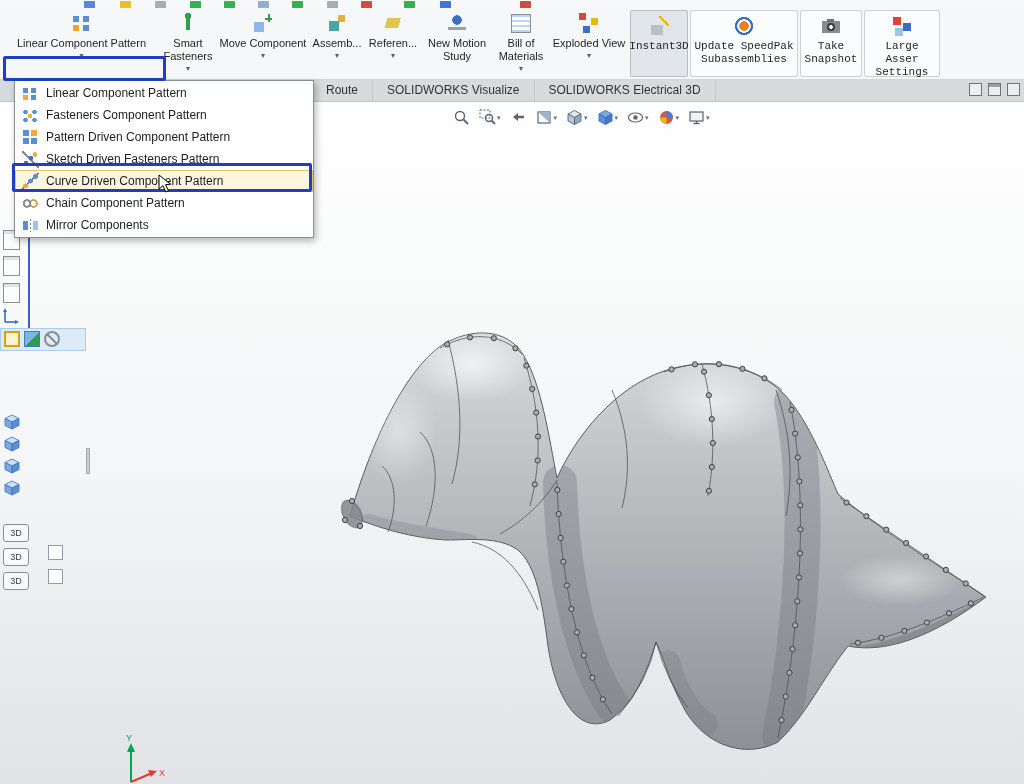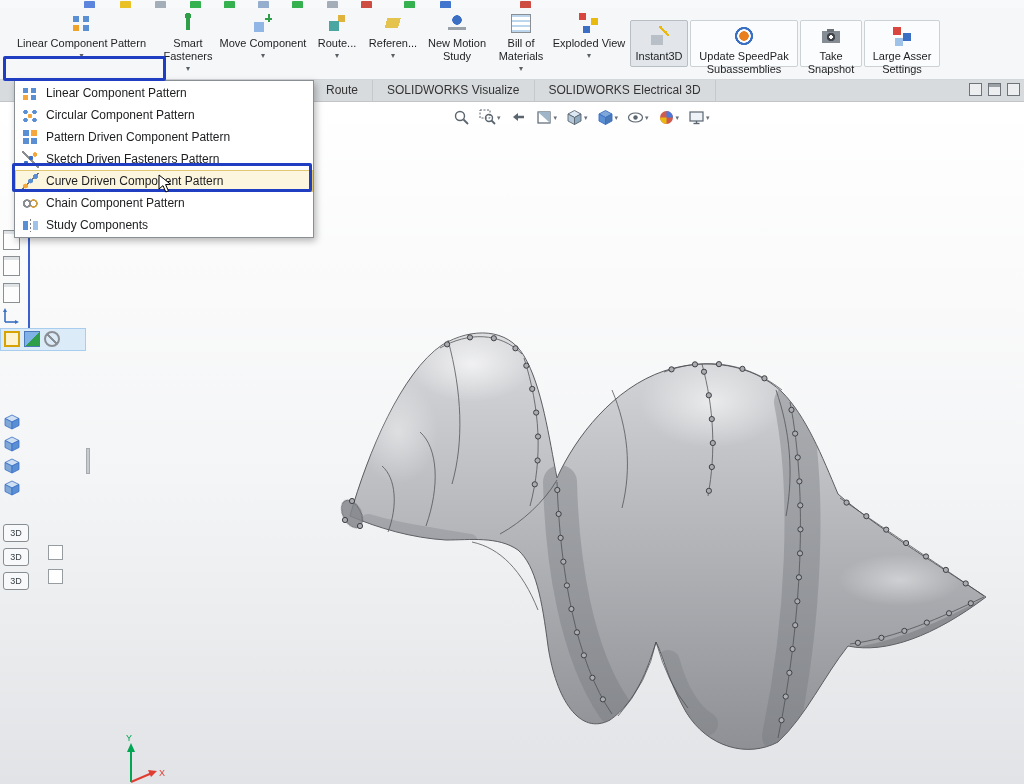--- a/index.html
+++ b/index.html
@@ -10,21 +10,21 @@
   .topstrip{position:absolute;top:0;left:0;width:1024px;height:8px;background:#f8f9fa;border-bottom:1px solid #e6e8ea;overflow:hidden;}
   .sliver{position:absolute;top:1px;width:11px;height:7px;border-radius:1px 1px 0 0;opacity:.9;}
 
   
   .cmdbar{position:absolute;top:8px;left:0;width:1024px;height:72px;background:#f6f7f8;border-bottom:1px solid #d4d7da;display:flex;align-items:stretch;padding-left:4px;box-sizing:border-box;overflow:hidden;}
   .cbtn{display:flex;flex-direction:column;align-items:center;justify-content:flex-start;padding:3px 2px 0;font-size:11px;color:#1e1f21;text-align:center;line-height:1.18;box-sizing:border-box;flex:none;}
   .cbtn .bicon{width:22px;height:22px;margin:1px 0 3px;background-repeat:no-repeat;flex:none;}
   .cbtn .blabel{display:block;}
   .cbtn .barrow{font-size:8px;color:#5a5f64;margin-top:1px;}
   .nowrap{white-space:nowrap;}
-  .boxed{border:1px solid #ccd1d5;background:#fbfcfd;margin:12px 1px;border-radius:2px;}
+  .boxed{border:1px solid #ccd1d5;background:#fbfcfd;margin:2px 1px;border-radius:2px;font-family:Liberation Mono, monospace;}
   .activebtn{background:#e2e6ea;border:1px solid #b7bec4;}
   .c0{width:155px}.c1{width:58px}.c2{width:92px}.c3{width:84px}.c4{width:56px}.c5{width:56px}.c6{width:72px}.c7{width:56px}.c8{width:80px}.c9{width:58px}.c10{width:108px}.c11{width:62px}.c12{width:76px}
 
   
   .i-linpat{background:linear-gradient(#f0a32b,#f0a32b) 2px 13px/6px 6px no-repeat,linear-gradient(#5b8fd4,#5b8fd4) 12px 13px/6px 6px no-repeat,linear-gradient(#5b8fd4,#5b8fd4) 2px 4px/6px 6px no-repeat,linear-gradient(#5b8fd4,#5b8fd4) 12px 4px/6px 6px no-repeat;}
   .i-fast{background:radial-gradient(circle at 11px 4px,#2f9e49 3px,transparent 3.5px),linear-gradient(#2f9e49,#2f9e49) 9px 6px/4px 12px no-repeat;}
   .i-move{background:linear-gradient(#8fb6e4,#8fb6e4) 2px 10px/10px 10px no-repeat,linear-gradient(#2f9e49,#2f9e49) 13px 6px/7px 2px no-repeat,linear-gradient(#2f9e49,#2f9e49) 16px 2px/2px 8px no-repeat;}
   .i-hidden{background:radial-gradient(circle at 6px 13px,transparent 3.2px,#3a6fc4 3.3px 4.4px,transparent 4.9px),radial-gradient(circle at 16px 13px,transparent 3.2px,#3a6fc4 3.3px 4.4px,transparent 4.9px),linear-gradient(#3a6fc4,#3a6fc4) 9.5px 12px/3px 2px no-repeat;}
   .i-assemb{background:linear-gradient(#49a6a0,#49a6a0) 3px 9px/10px 10px no-repeat,linear-gradient(#e0b23e,#e0b23e) 12px 3px/7px 7px no-repeat;}
   .i-ref{background:linear-gradient(105deg,transparent 22%,#e4c34f 22% 76%,transparent 76%) 0 6px/22px 10px no-repeat;}
@@ -119,21 +119,21 @@
       <span class="blabel">Smart Fasteners</span>
       <span class="barrow">▾</span>
     </div>
     <div class="cbtn c2">
       <span class="bicon i-move"></span>
       <span class="blabel nowrap">Move Component</span>
       <span class="barrow">▾</span>
     </div>
     <div class="cbtn c4">
       <span class="bicon i-assemb"></span>
-      <span class="blabel nowrap">Route...</span>
+      <span class="blabel nowrap">Assemb...</span>
       <span class="barrow">▾</span>
     </div>
     <div class="cbtn c5">
       <span class="bicon i-ref"></span>
       <span class="blabel nowrap">Referen...</span>
       <span class="barrow">▾</span>
     </div>
     <div class="cbtn c6">
       <span class="bicon i-motion"></span>
       <span class="blabel">New Motion Study</span>
@@ -418,41 +418,41 @@
     <div class="chk" style="top:467px"></div>
   </div>
 
   <div class="menu">
     <div class="mitem">
       <span class="micon m-lin"></span>
       <span>Linear Component Pattern</span>
     </div>
     <div class="mitem">
       <span class="micon m-circ"></span>
-      <span>Circular Component Pattern</span>
+      <span>Fasteners Component Pattern</span>
     </div>
     <div class="mitem">
       <span class="micon m-patdrv"></span>
       <span>Pattern Driven Component Pattern</span>
     </div>
     <div class="mitem">
       <span class="micon m-sketch"></span>
       <span>Sketch Driven Fasteners Pattern</span>
     </div>
     <div class="mitem hot">
       <span class="micon m-curve"></span>
       <span>Curve Driven Component Pattern</span>
     </div>
     <div class="mitem">
       <span class="micon m-chain"></span>
       <span>Chain Component Pattern</span>
     </div>
     <div class="mitem">
       <span class="micon m-mirror"></span>
-      <span>Study Components</span>
+      <span>Mirror Components</span>
     </div>
   </div>
 
   <div class="ann ann1"></div>
   <div class="ann ann2"></div>
 
   <svg class="cursor" width="16" height="20" viewBox="0 0 16 20">
     <path d="M1 1 L1 15 L5 11.6 L7.8 18 L10.4 16.8 L7.6 10.6 L12.6 10.2 Z" fill="#ffffff" stroke="#000000" stroke-width="1"></path>
   </svg>
 

